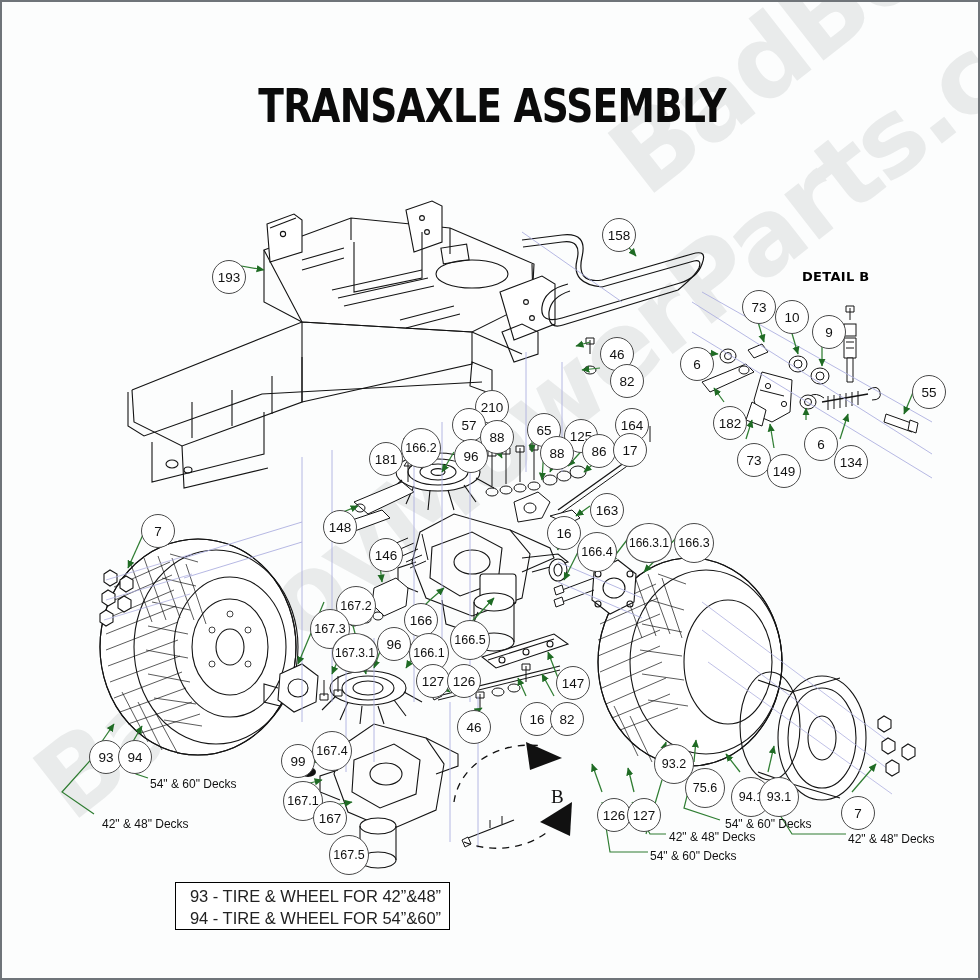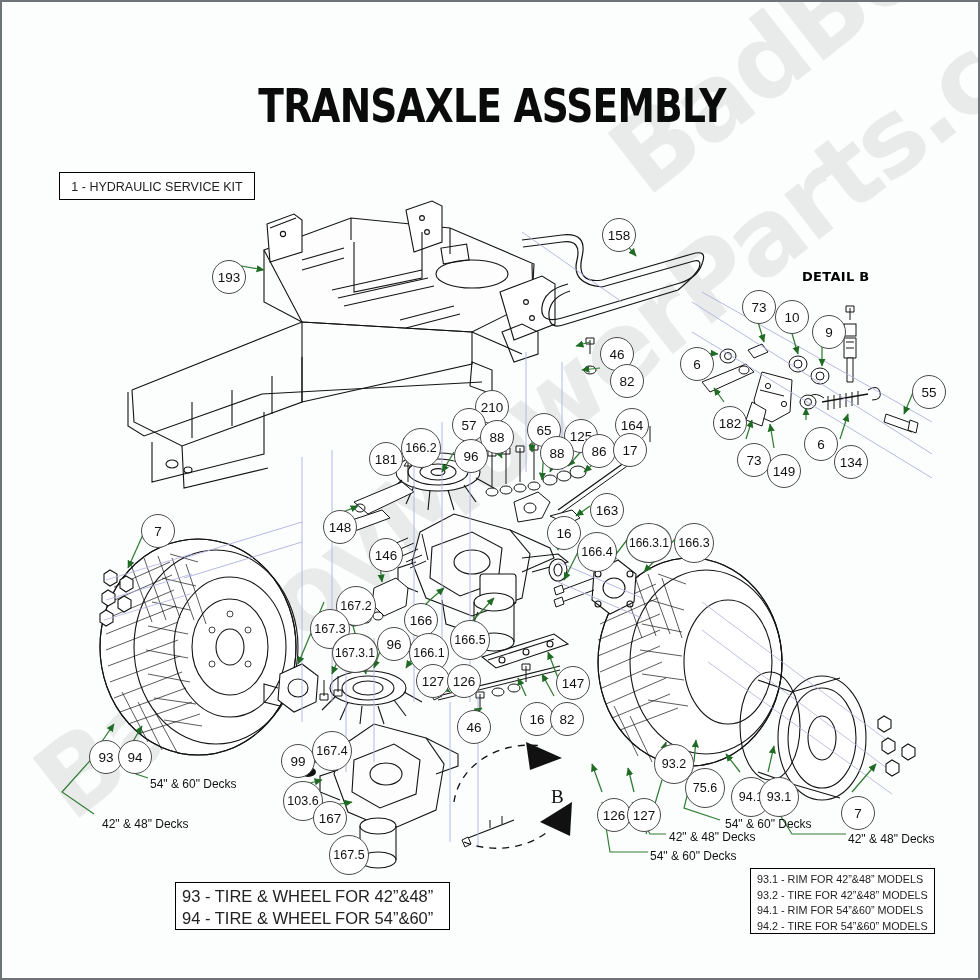--- a/index.html
+++ b/index.html
@@ -22,21 +22,21 @@
          font-family:"DejaVu Sans", sans-serif;font-weight:bold;
          font-size:47px;letter-spacing:-1px;color:#0b0b0b;
          transform:scaleX(0.80);transform-origin:center top;z-index:6;}
 
   
   .boxcap{position:absolute;border:1.6px solid #000;background:#fff;
           color:#222;z-index:7;box-sizing:border-box;}
   #kit-box{left:57px;top:170px;width:196px;height:28px;font-size:12.5px;
            line-height:28px;text-align:center;}
   #tw-box{left:173px;top:880px;width:275px;height:48px;font-size:16.5px;
-          padding:2px 0 0 6px;line-height:22px;}
+          padding:2px 0 0 6px;line-height:22px;text-align:center;}
   #rim-box{left:748px;top:866px;width:185px;height:66px;font-size:10.8px;
            padding:3px 0 0 6px;line-height:15.5px;}
   .boxcap div{white-space:nowrap;}
 
   
   .cal{position:absolute;border:1.4px solid #4a4a4a;border-radius:50%;
        background:#fff;color:#111;display:flex;align-items:center;
        justify-content:center;z-index:8;box-sizing:border-box;}
   .s1{width:34px;height:34px;font-size:13.5px;}          
   .s2{width:40px;height:40px;font-size:12.5px;}          
@@ -461,33 +461,26 @@
       <path d="M94 752 L60 790 L92 812"></path>
       <path d="M126 752 L134 772 L146 776"></path>
       <path d="M600 800 L608 850 L646 850"></path>
       <path d="M630 800 L648 832 L664 832"></path>
       <path d="M660 778 L644 832"></path>
       <path d="M688 782 L682 806 L718 818"></path>
       <path d="M762 788 L790 832 L844 832"></path>
     </g>
   </svg>
 
-  <div class="boxcap" id="kit-box">1 - HYDRAULIC SERVICE KIT</div>
 
   <div class="boxcap" id="tw-box">
     <div>93 - TIRE &amp; WHEEL FOR 42”&amp;48”</div>
     <div>94 - TIRE &amp; WHEEL FOR 54”&amp;60”</div>
   </div>
 
-  <div class="boxcap" id="rim-box">
-    <div>93.1 - RIM FOR 42”&amp;48” MODELS</div>
-    <div>93.2 - TIRE FOR 42”&amp;48” MODELS</div>
-    <div>94.1 - RIM FOR 54”&amp;60” MODELS</div>
-    <div>94.2 - TIRE FOR 54”&amp;60” MODELS</div>
-  </div>
 
   <div id="detail-b">DETAIL B</div>
   <div id="bigB">B</div>
 
   <div id="dynamic">
       <div class="cal s1" style="left: 210px; top: 258px; text-align: right;">193</div>
       <div class="cal s1" style="left: 600px; top: 216px;">158</div>
       <div class="cal s1" style="left: 598px; top: 335px;">46</div>
       <div class="cal s1" style="left: 608px; top: 362px;">82</div>
       <div class="cal s1" style="left: 678px; top: 345px;">6</div>
@@ -530,21 +523,21 @@
       <div class="cal s1" style="left: 414px; top: 662px;">127</div>
       <div class="cal s1" style="left: 445px; top: 662px;">126</div>
       <div class="cal s1" style="left: 554px; top: 664px;">147</div>
       <div class="cal s1" style="left: 455px; top: 708px;">46</div>
       <div class="cal s1" style="left: 518px; top: 700px;">16</div>
       <div class="cal s1" style="left: 548px; top: 700px;">82</div>
       <div class="cal s1" style="left: 87px; top: 738px;">93</div>
       <div class="cal s1" style="left: 116px; top: 738px;">94</div>
       <div class="cal s1" style="left: 279px; top: 742px;">99</div>
       <div class="cal s2" style="left: 310px; top: 729px;">167.4</div>
-      <div class="cal s2" style="left: 281px; top: 779px;">103.6</div>
+      <div class="cal s2" style="left: 281px; top: 779px;">167.1</div>
       <div class="cal s1" style="left: 311px; top: 799px;">167</div>
       <div class="cal s2" style="left: 327px; top: 833px;">167.5</div>
       <div class="cal s1" style="left: 595px; top: 796px;">126</div>
       <div class="cal s1" style="left: 625px; top: 796px;">127</div>
       <div class="cal s2" style="left: 652px; top: 742px;">93.2</div>
       <div class="cal s2" style="left: 683px; top: 766px;">75.6</div>
       <div class="cal s2" style="left: 729px; top: 775px;">94.1</div>
       <div class="cal s2" style="left: 757px; top: 775px;">93.1</div>
       <div class="cal s1" style="left: 839px; top: 794px;">7</div>
       <div class="dlab" style="left: 148px; top: 775px;">54" &amp; 60" Decks</div>

